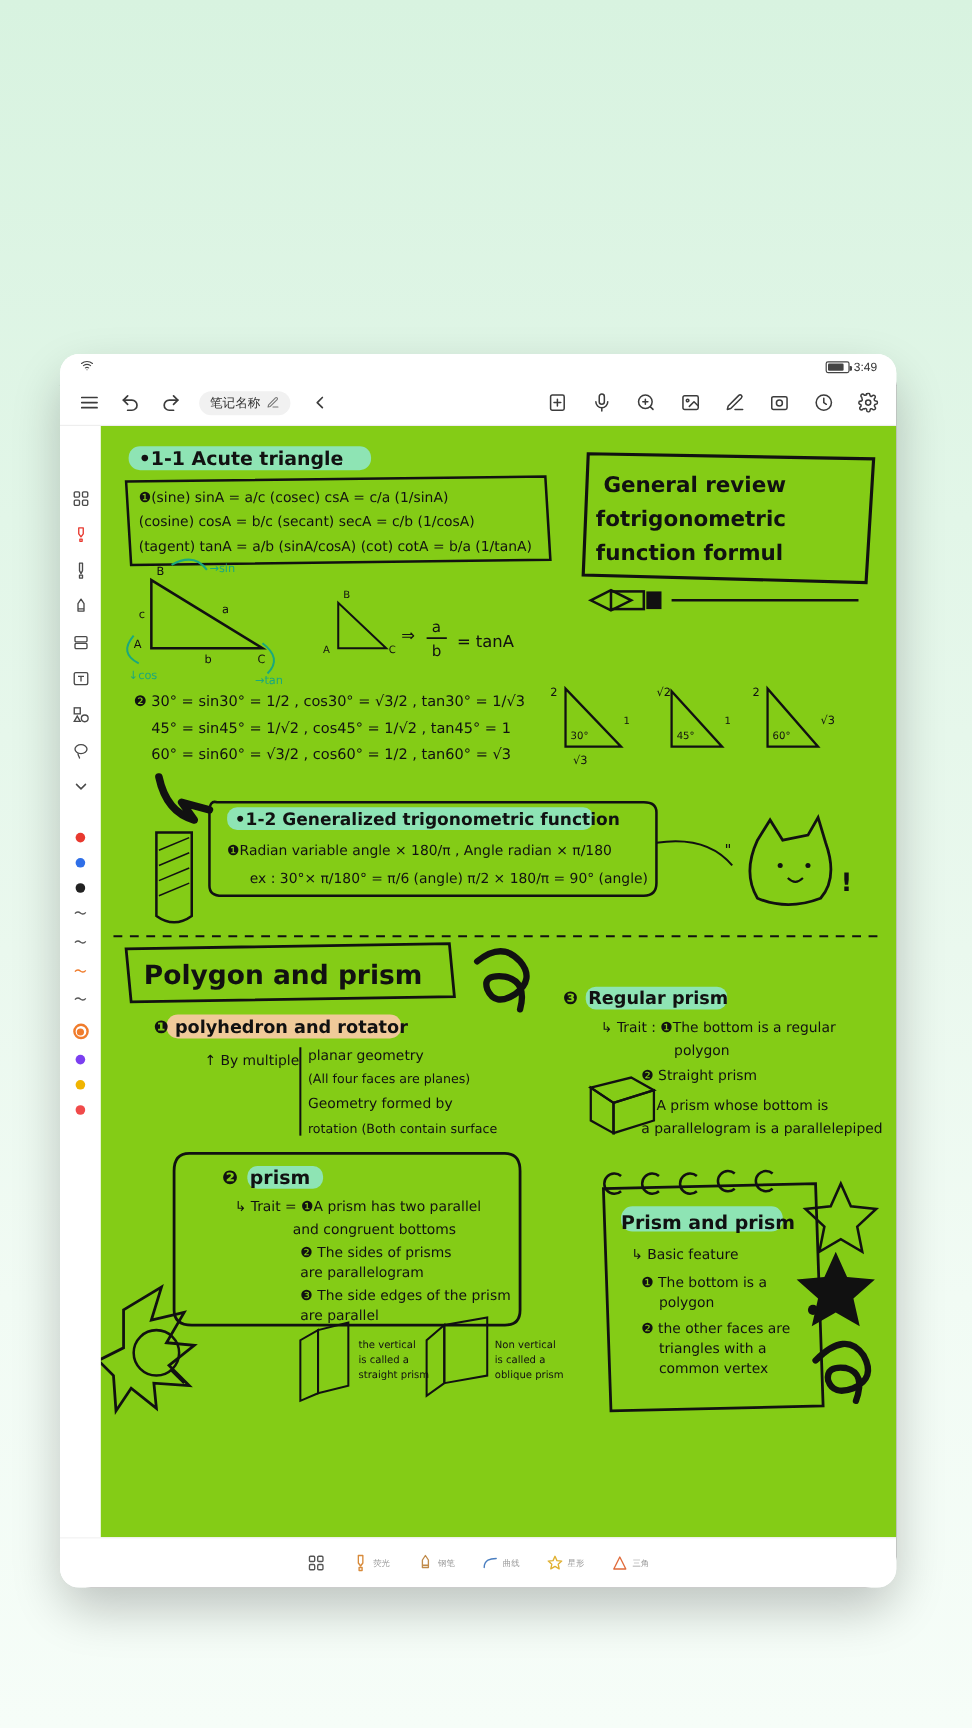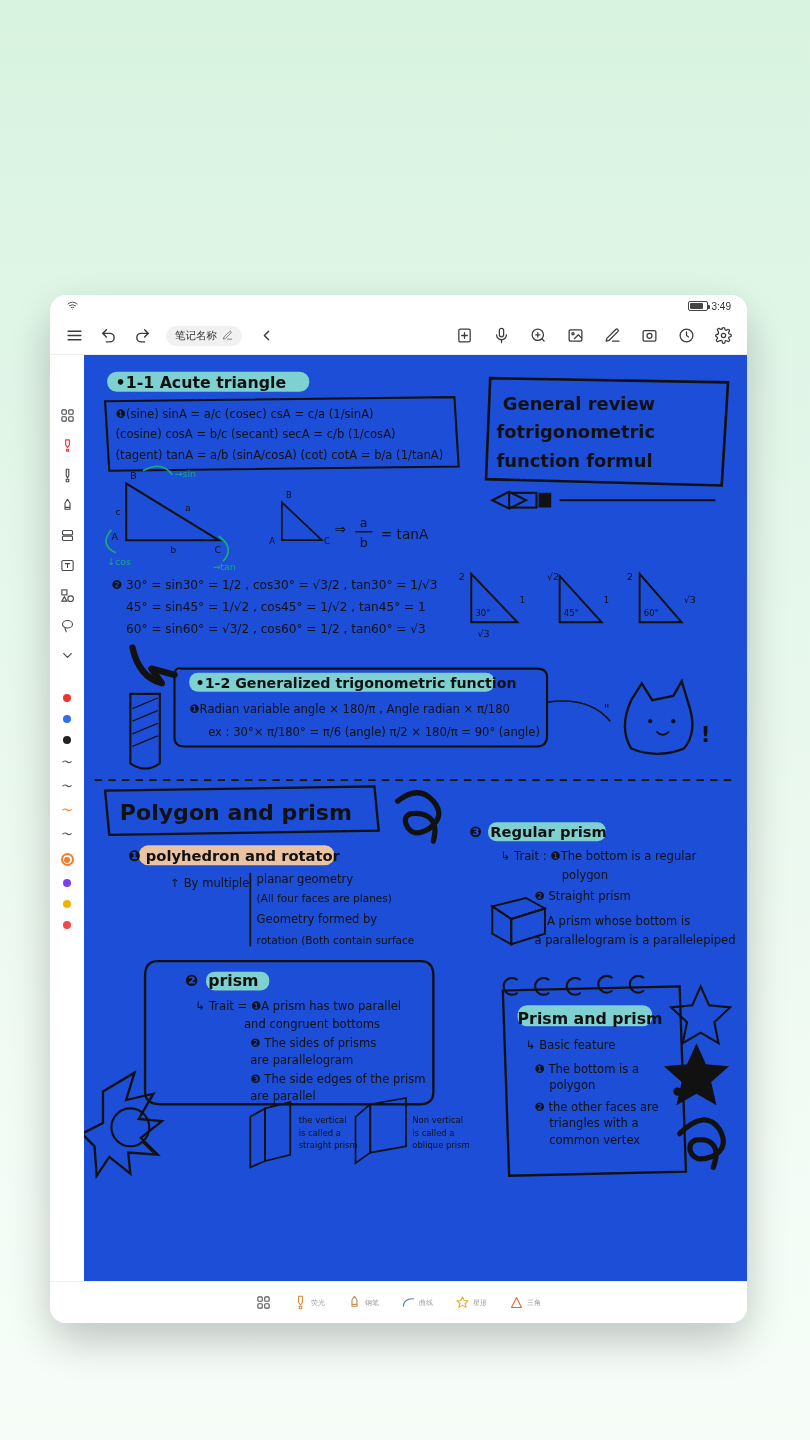--- a/index.html
+++ b/index.html
@@ -147,21 +147,21 @@
     display: flex; align-items: center; justify-content: center;
   }
   .dot-ring i { width: 6px; height: 6px; border-radius: 50%; background: #f07c2c; display:block; }
   .stroke-line { font-size: 11px; color: #555; line-height: 1; }
 
   
   .page {
     flex: 1;
     position: relative;
     overflow: hidden;
-    background: #1d4ed8;
+    background: #84cc16;
   }
   .page svg { display: block; }
 
   
   .bottombar {
     height: 42px;
     display: flex;
     align-items: center;
     justify-content: center;
     gap: 22px;

